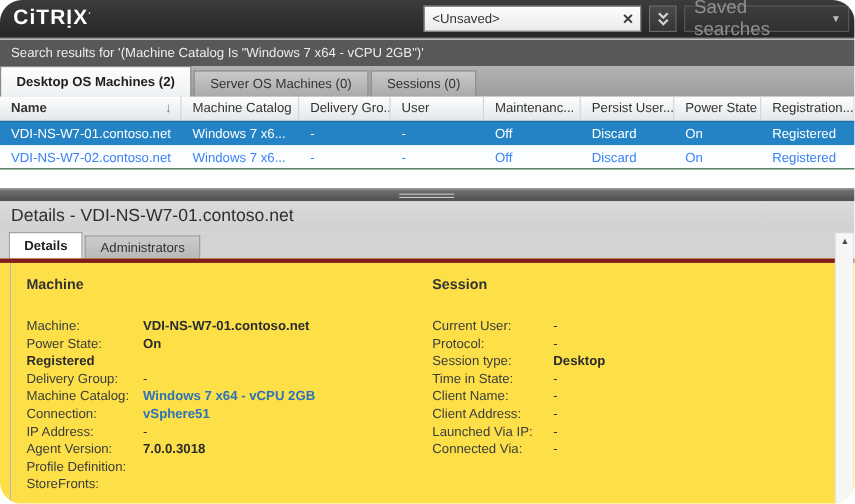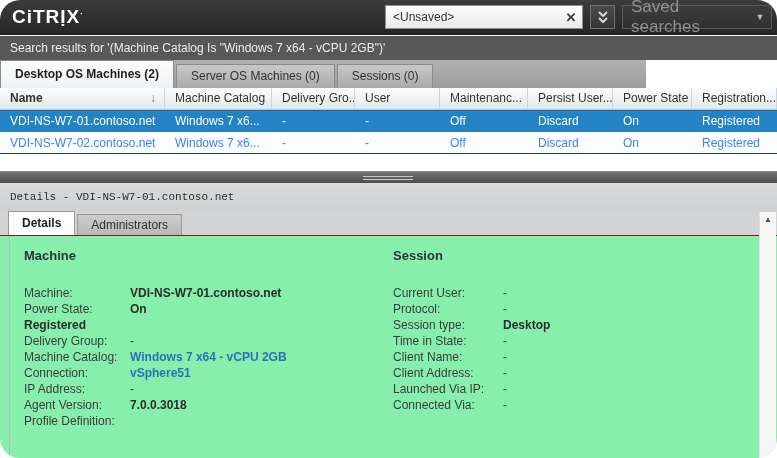--- a/index.html
+++ b/index.html
@@ -27,21 +27,21 @@
            display:flex; align-items:center; }
   .saved .lbl { flex:1; padding-left:8px; font-size:17px; color:#8f9092; }
   .saved .caret { width:22px; text-align:center; color:#bbbcbe; font-size:9px; }
 
   
   .resultsbar { position:absolute; left:0; top:36px; width:777px; height:24px; background:#57585a;
                 display:flex; align-items:center;text-align:right; }
   .resultsbar span { padding-left:10px; font-size:12px; color:#ececec; }
 
   
-  .tabstrip { position:absolute; left:0; top:60px; width:646px; height:28px;
+  .tabstrip { position:absolute; left:0; top:60px; width:777px; height:28px;
               background:linear-gradient(#b2b2b2,#9d9d9d);
               display:flex; align-items:flex-end; }
   .tab { height:24px; line-height:23px; padding:0 14px; font-size:12px; color:#333;
          background:linear-gradient(#c9c9c9,#a9a9a9); border:1px solid #8b8b8b; border-bottom:none;
          margin-right:2px; cursor:pointer; white-space:nowrap; }
   .tab.active { height:28px; line-height:27px; font-weight:bold; color:#1e1e1e;
                 background:linear-gradient(#fdfdfd,#eef1f3); border-color:#8b8b8b; }
 
   
   .grid { position:absolute; left:0; top:88px; width:777px; height:83px; background:#fff; font-size:12px; }
@@ -62,29 +62,29 @@
   
   .splitter { position:absolute; left:0; top:171px; width:777px; height:12px;
               background:linear-gradient(#737373,#4d4d4d); border-top:1px solid #8a8a8a;
               cursor:row-resize; }
   .grip { position:absolute; left:363px; top:4px; width:50px; height:4px;
           border-top:1px solid #c9c9c9; border-bottom:1px solid #c9c9c9; }
 
   
   .dheader { position:absolute; left:0; top:183px; width:777px; height:28px;
              background:linear-gradient(#d9dadb,#cfd0d1); display:flex; align-items:center; }
-  .dheader span { padding-left:10px; font-size:11px; color:#2e2e2e;font-family:Liberation Mono, monospace; }
+  .dheader span { padding-left:10px; font-size:16px; color:#2e2e2e; }
   .dtabs { position:absolute; left:0; top:211px; width:777px; height:24px;
            background:#d2d3d4; display:flex; align-items:flex-end; padding-left:8px; }
   .dtab { height:21px; line-height:20px; padding:0 13px; font-size:12px; color:#333;
           background:linear-gradient(#cccccc,#b8b8b8); border:1px solid #9a9a9a; border-bottom:none;
           margin-right:2px; cursor:pointer; }
   .dtab.active { height:24px; line-height:23px; background:#fff; font-weight:bold; color:#1e1e1e; }
-  .dbody { position:absolute; left:0; top:235px; width:777px; height:223px; background:#86efac;
-           border-top:1px solid #7f1d1d; }
+  .dbody { position:absolute; left:0; top:235px; width:777px; height:223px; background:#fde047;
+           border-top:4px solid #7f1d1d; }
   .dbody .leftline { position:absolute; left:9px; top:0; bottom:0; width:1px; background:#b9b9b9; }
   .section { position:absolute; top:12px; }
   .sec-machine { left:24px; width:350px; }
   .sec-session { left:393px; width:330px; }
   .sec-title { font-size:13px; font-weight:bold; color:#333; margin-bottom:22px; }
   .kv { display:flex; height:16px; line-height:16px; font-size:12px; }
   .kv .k { color:#3c3c3c; }
   .sec-machine .k { width:106px; }
   .sec-session .k { width:110px; }
   .kv .v { color:#333; }
@@ -206,20 +206,24 @@
           <span class="v">-</span>
         </div>
       <div class="kv">
           <span class="k">Agent Version:</span>
           <span class="v bold">7.0.0.3018</span>
         </div>
       <div class="kv">
           <span class="k">Profile Definition:</span>
           <span class="v"></span>
         </div>
+      <div class="kv">
+          <span class="k">StoreFronts:</span>
+          <span class="v"></span>
+        </div>
     </div>
 
     <div class="section sec-session">
       <div class="sec-title">Session</div>
       <div class="kv">
           <span class="k">Current User:</span>
           <span class="v">-</span>
         </div>
       <div class="kv">
           <span class="k">Protocol:</span>

